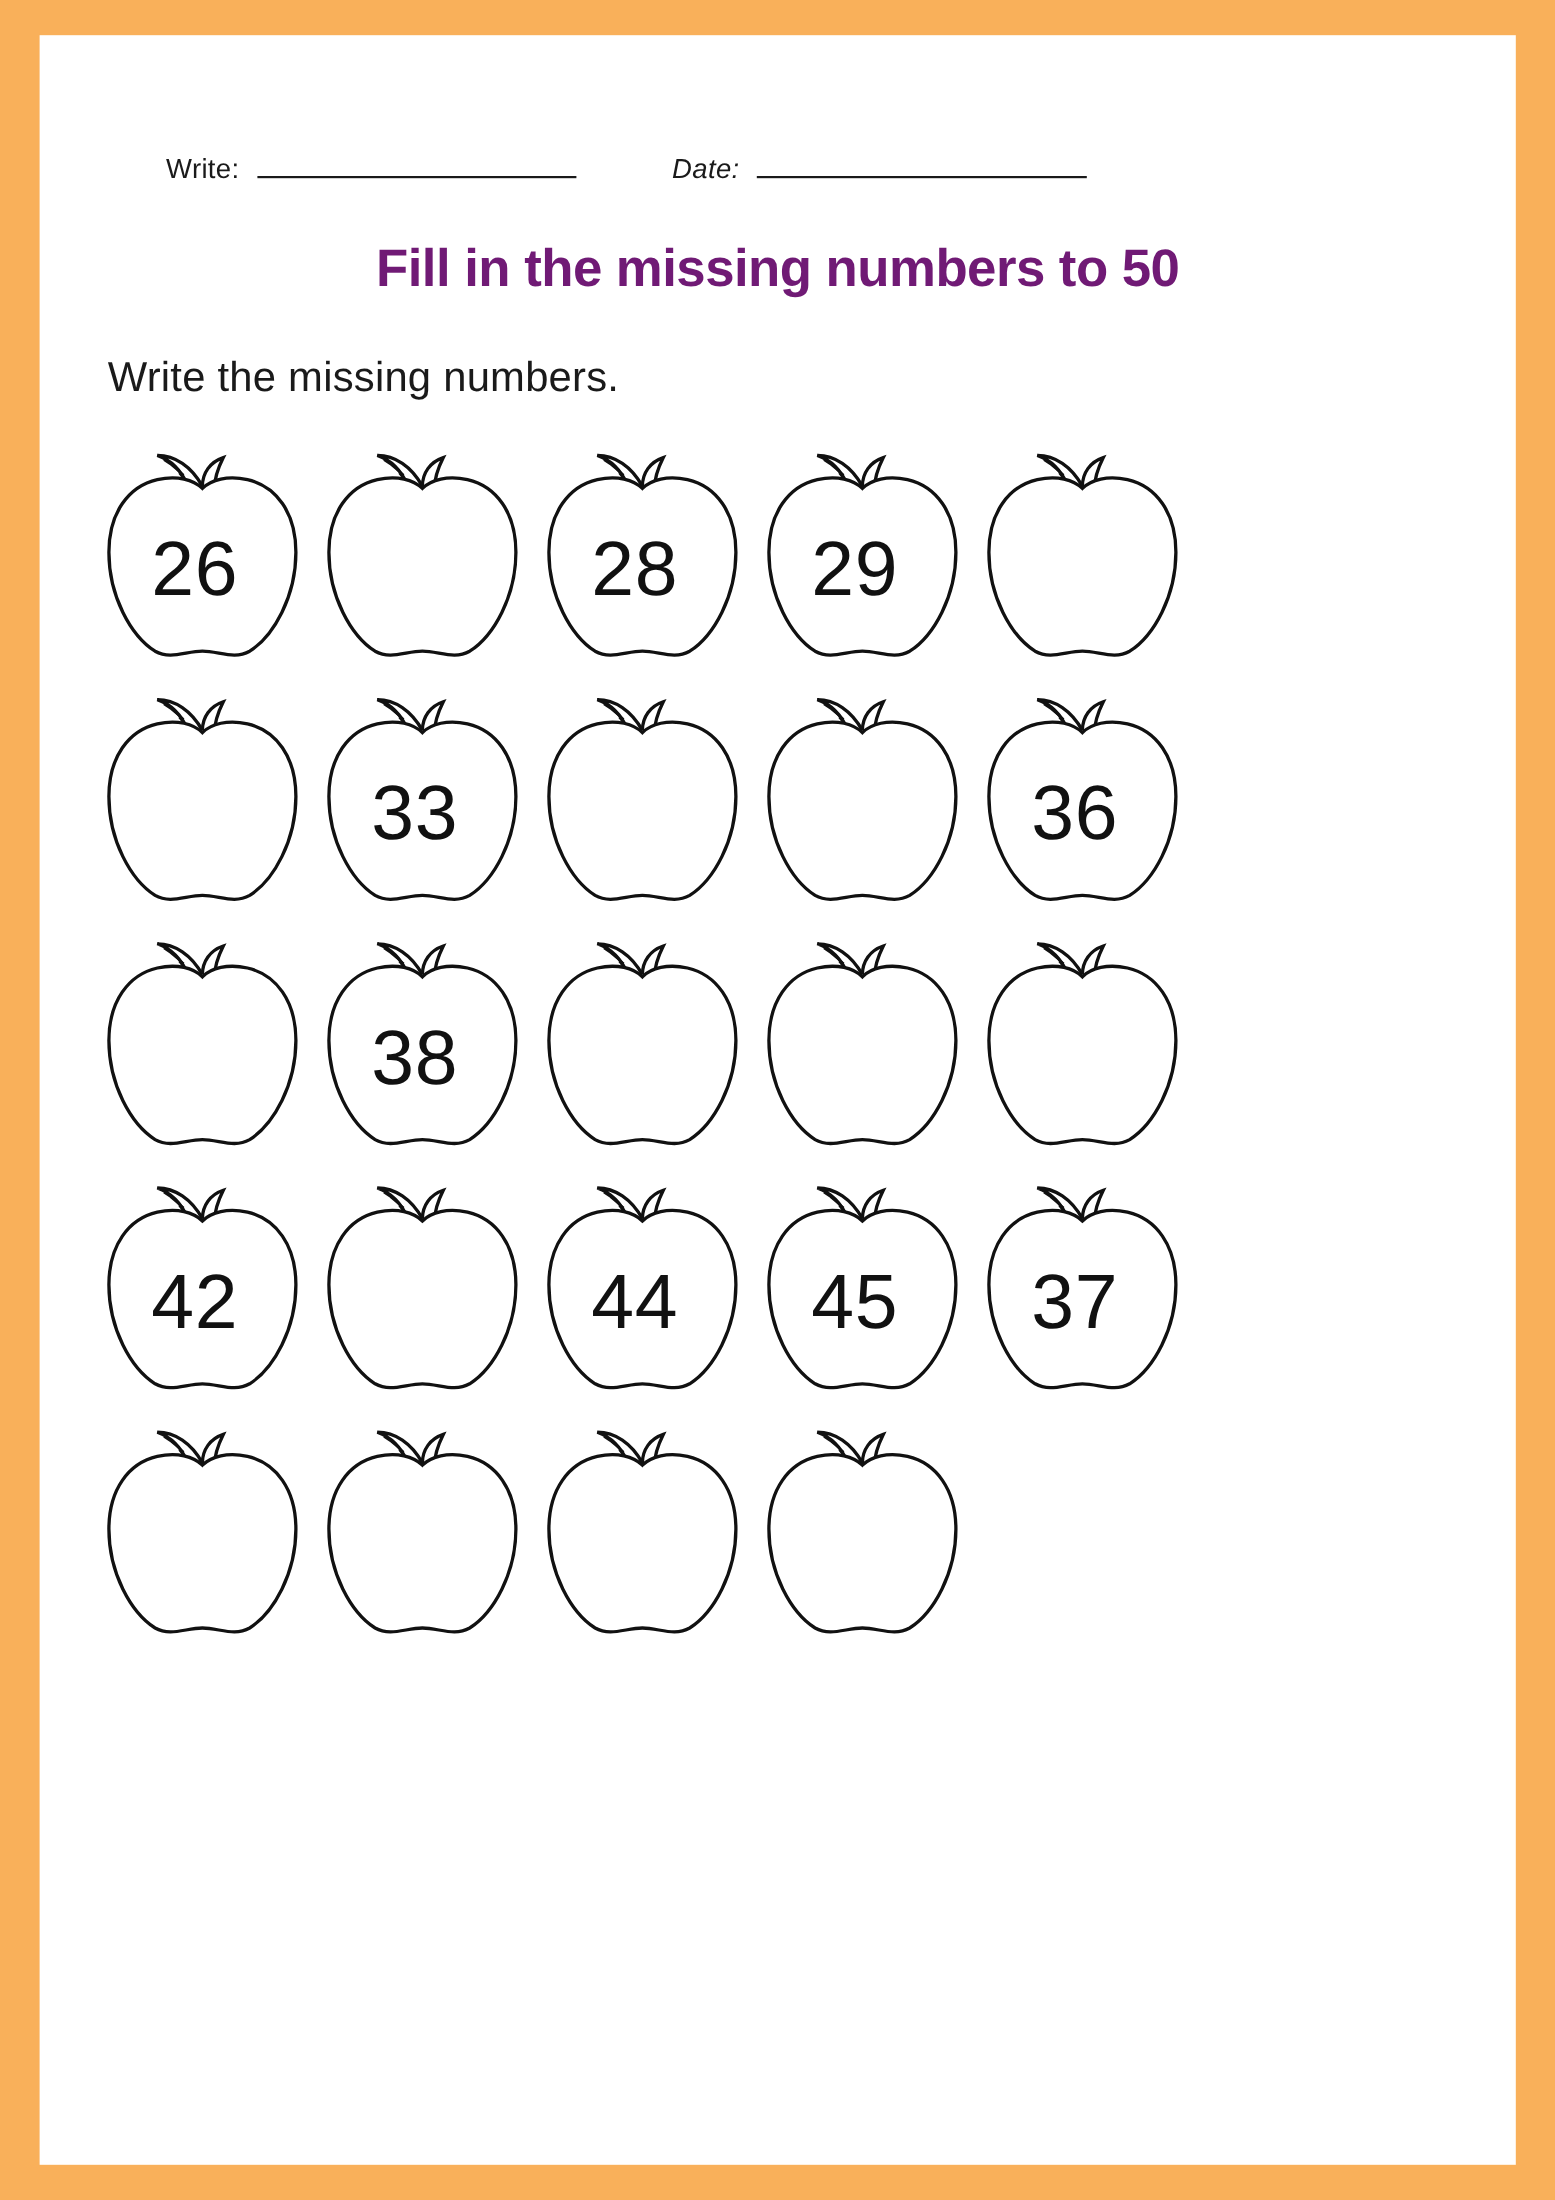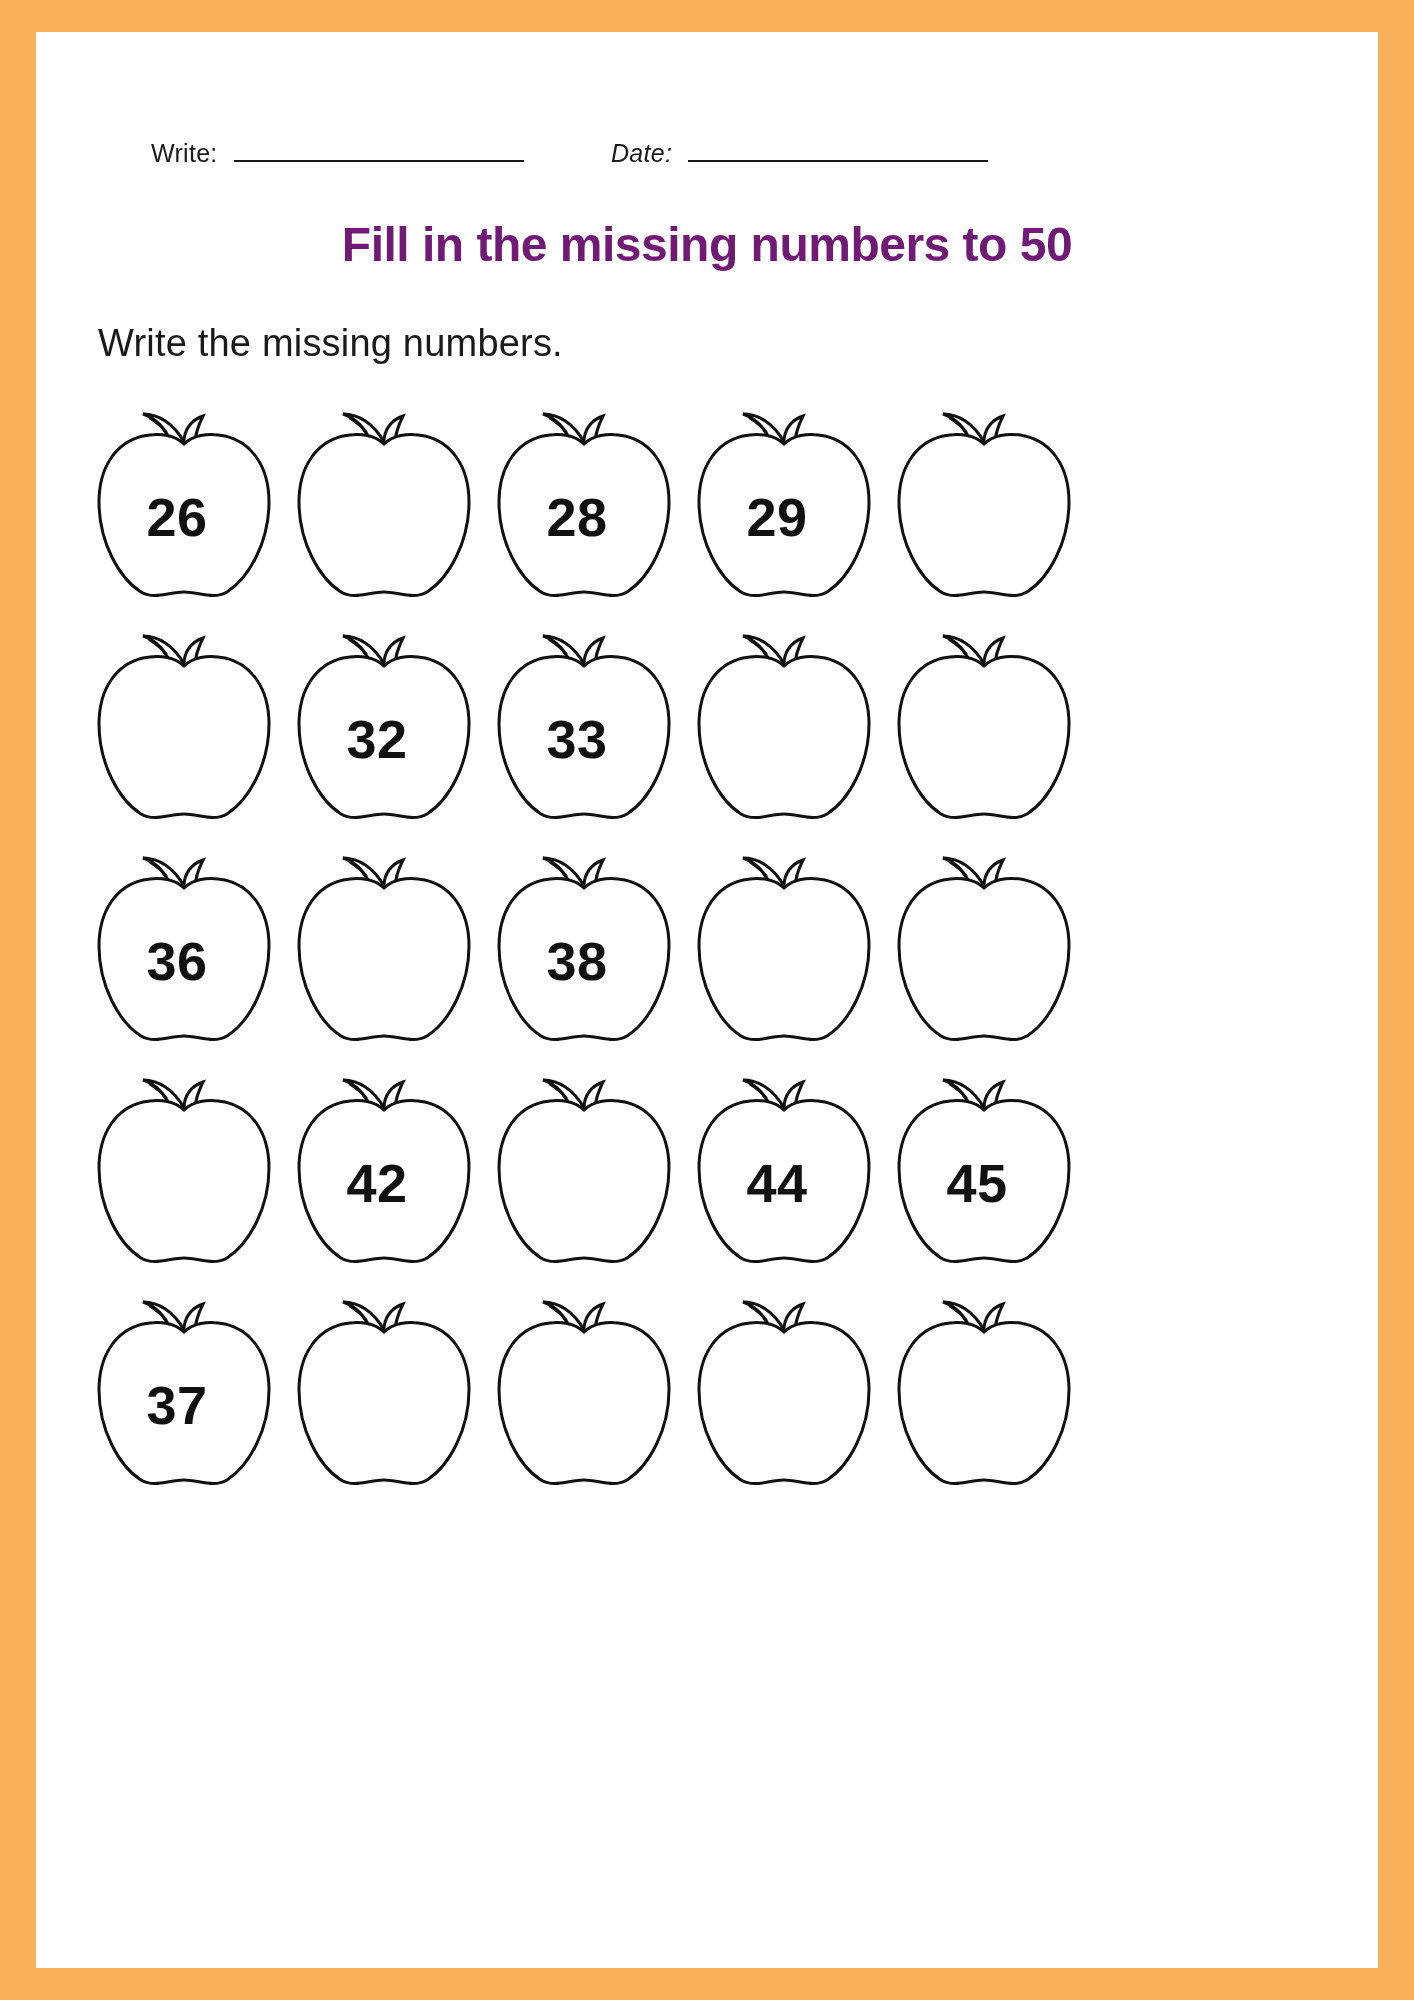--- a/index.html
+++ b/index.html
@@ -103,23 +103,23 @@
   }
   .apple-number {
     position: absolute;
     left: 0;
     top: 0;
     width: 186px;
     height: 205px;
     display: flex;
     align-items: center;
     justify-content: center;
-    font-size: 54px;
+    font-size: 70px;
     color: #111111;
-    font-weight: 700;
+    font-weight: 400;
     padding-top: 24px;
     box-sizing: border-box;
     letter-spacing: 0.5px;
   }
 </style>
 </head>
 <body>
 
 <div class="page">
 
@@ -204,31 +204,20 @@
         <svg viewBox="0 0 186 205" xmlns="http://www.w3.org/2000/svg">
           <path d="M93 40 C83 22 68 12 52 12 C64 16 74 26 80 40" fill="none" stroke="#111" stroke-width="3"></path>
           <path d="M93 40 C93 28 100 18 112 14 C106 26 104 34 104 42" fill="none" stroke="#111" stroke-width="3"></path>
           <path d="M64 20 L76 30 M58 16 L70 24 M72 28 L80 38" fill="none" stroke="#111" stroke-width="2"></path>
           <path d="M93 42 C85 34 70 30 52 34 C26 40 8 64 8 100 C8 140 28 176 50 190 C64 198 78 190 93 190 C108 190 122 198 136 190 C158 176 178 140 178 100 C178 64 160 40 134 34 C116 30 101 34 93 42 Z" fill="#fff" stroke="#111" stroke-width="3"></path>
         </svg>
       </div>
       <div class="apple-number"></div>
     </div>
 
-    <div class="cell">
-      <div class="apple">
-        <svg viewBox="0 0 186 205" xmlns="http://www.w3.org/2000/svg">
-          <path d="M93 40 C83 22 68 12 52 12 C64 16 74 26 80 40" fill="none" stroke="#111" stroke-width="3"></path>
-          <path d="M93 40 C93 28 100 18 112 14 C106 26 104 34 104 42" fill="none" stroke="#111" stroke-width="3"></path>
-          <path d="M64 20 L76 30 M58 16 L70 24 M72 28 L80 38" fill="none" stroke="#111" stroke-width="2"></path>
-          <path d="M93 42 C85 34 70 30 52 34 C26 40 8 64 8 100 C8 140 28 176 50 190 C64 198 78 190 93 190 C108 190 122 198 136 190 C158 176 178 140 178 100 C178 64 160 40 134 34 C116 30 101 34 93 42 Z" fill="#fff" stroke="#111" stroke-width="3"></path>
-        </svg>
-      </div>
-      <div class="apple-number">32</div>
-    </div>
 
     <div class="cell">
       <div class="apple">
         <svg viewBox="0 0 186 205" xmlns="http://www.w3.org/2000/svg">
           <path d="M93 40 C83 22 68 12 52 12 C64 16 74 26 80 40" fill="none" stroke="#111" stroke-width="3"></path>
           <path d="M93 40 C93 28 100 18 112 14 C106 26 104 34 104 42" fill="none" stroke="#111" stroke-width="3"></path>
           <path d="M64 20 L76 30 M58 16 L70 24 M72 28 L80 38" fill="none" stroke="#111" stroke-width="2"></path>
           <path d="M93 42 C85 34 70 30 52 34 C26 40 8 64 8 100 C8 140 28 176 50 190 C64 198 78 190 93 190 C108 190 122 198 136 190 C158 176 178 140 178 100 C178 64 160 40 134 34 C116 30 101 34 93 42 Z" fill="#fff" stroke="#111" stroke-width="3"></path>
         </svg>
       </div>

